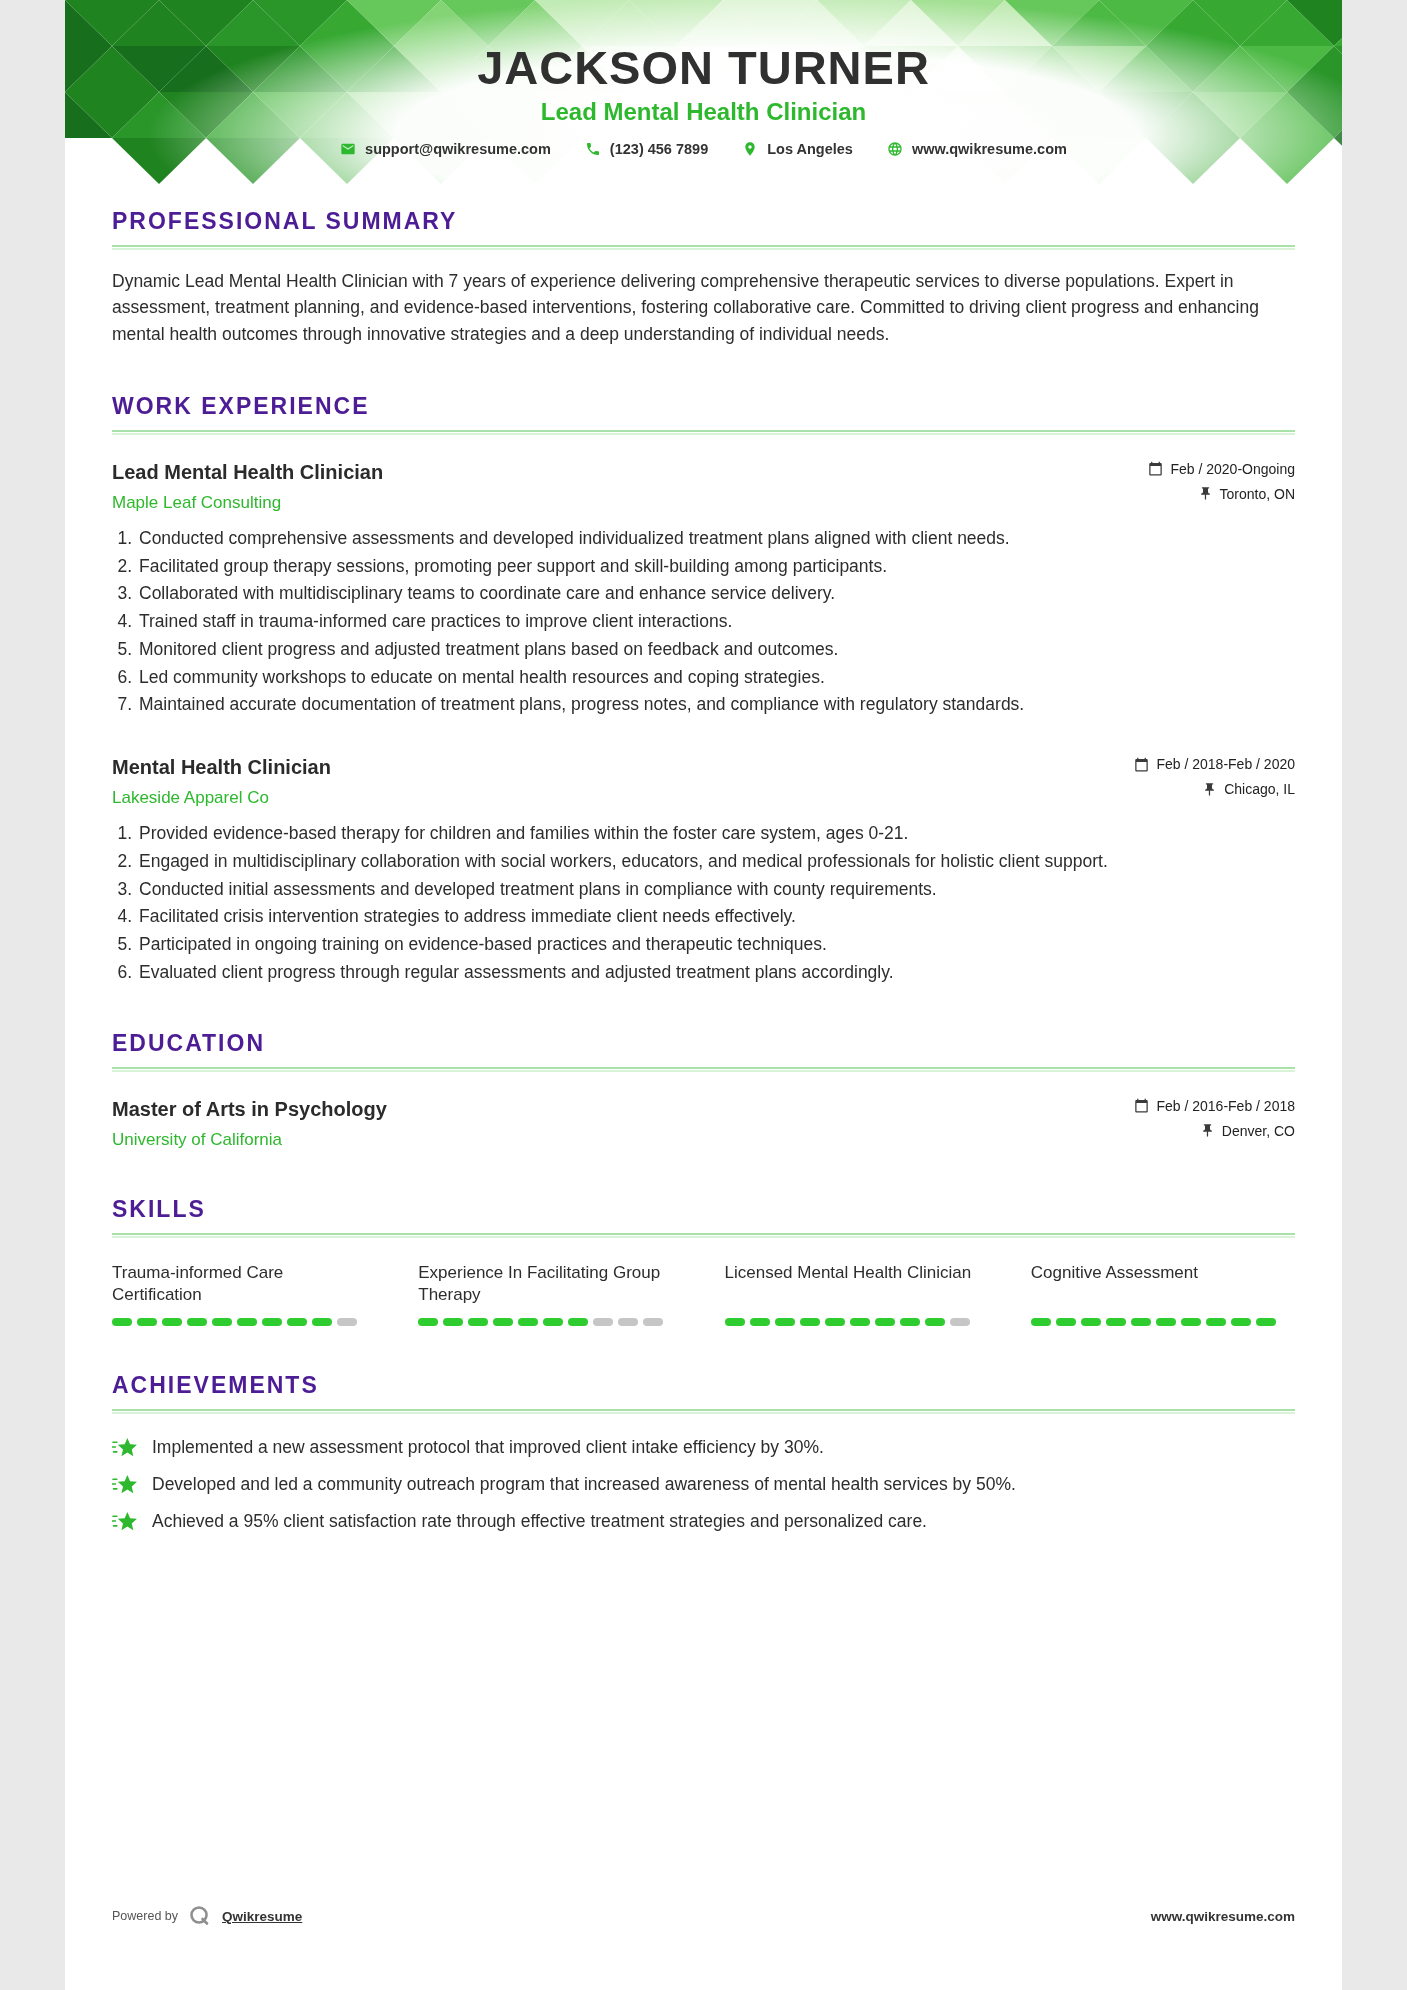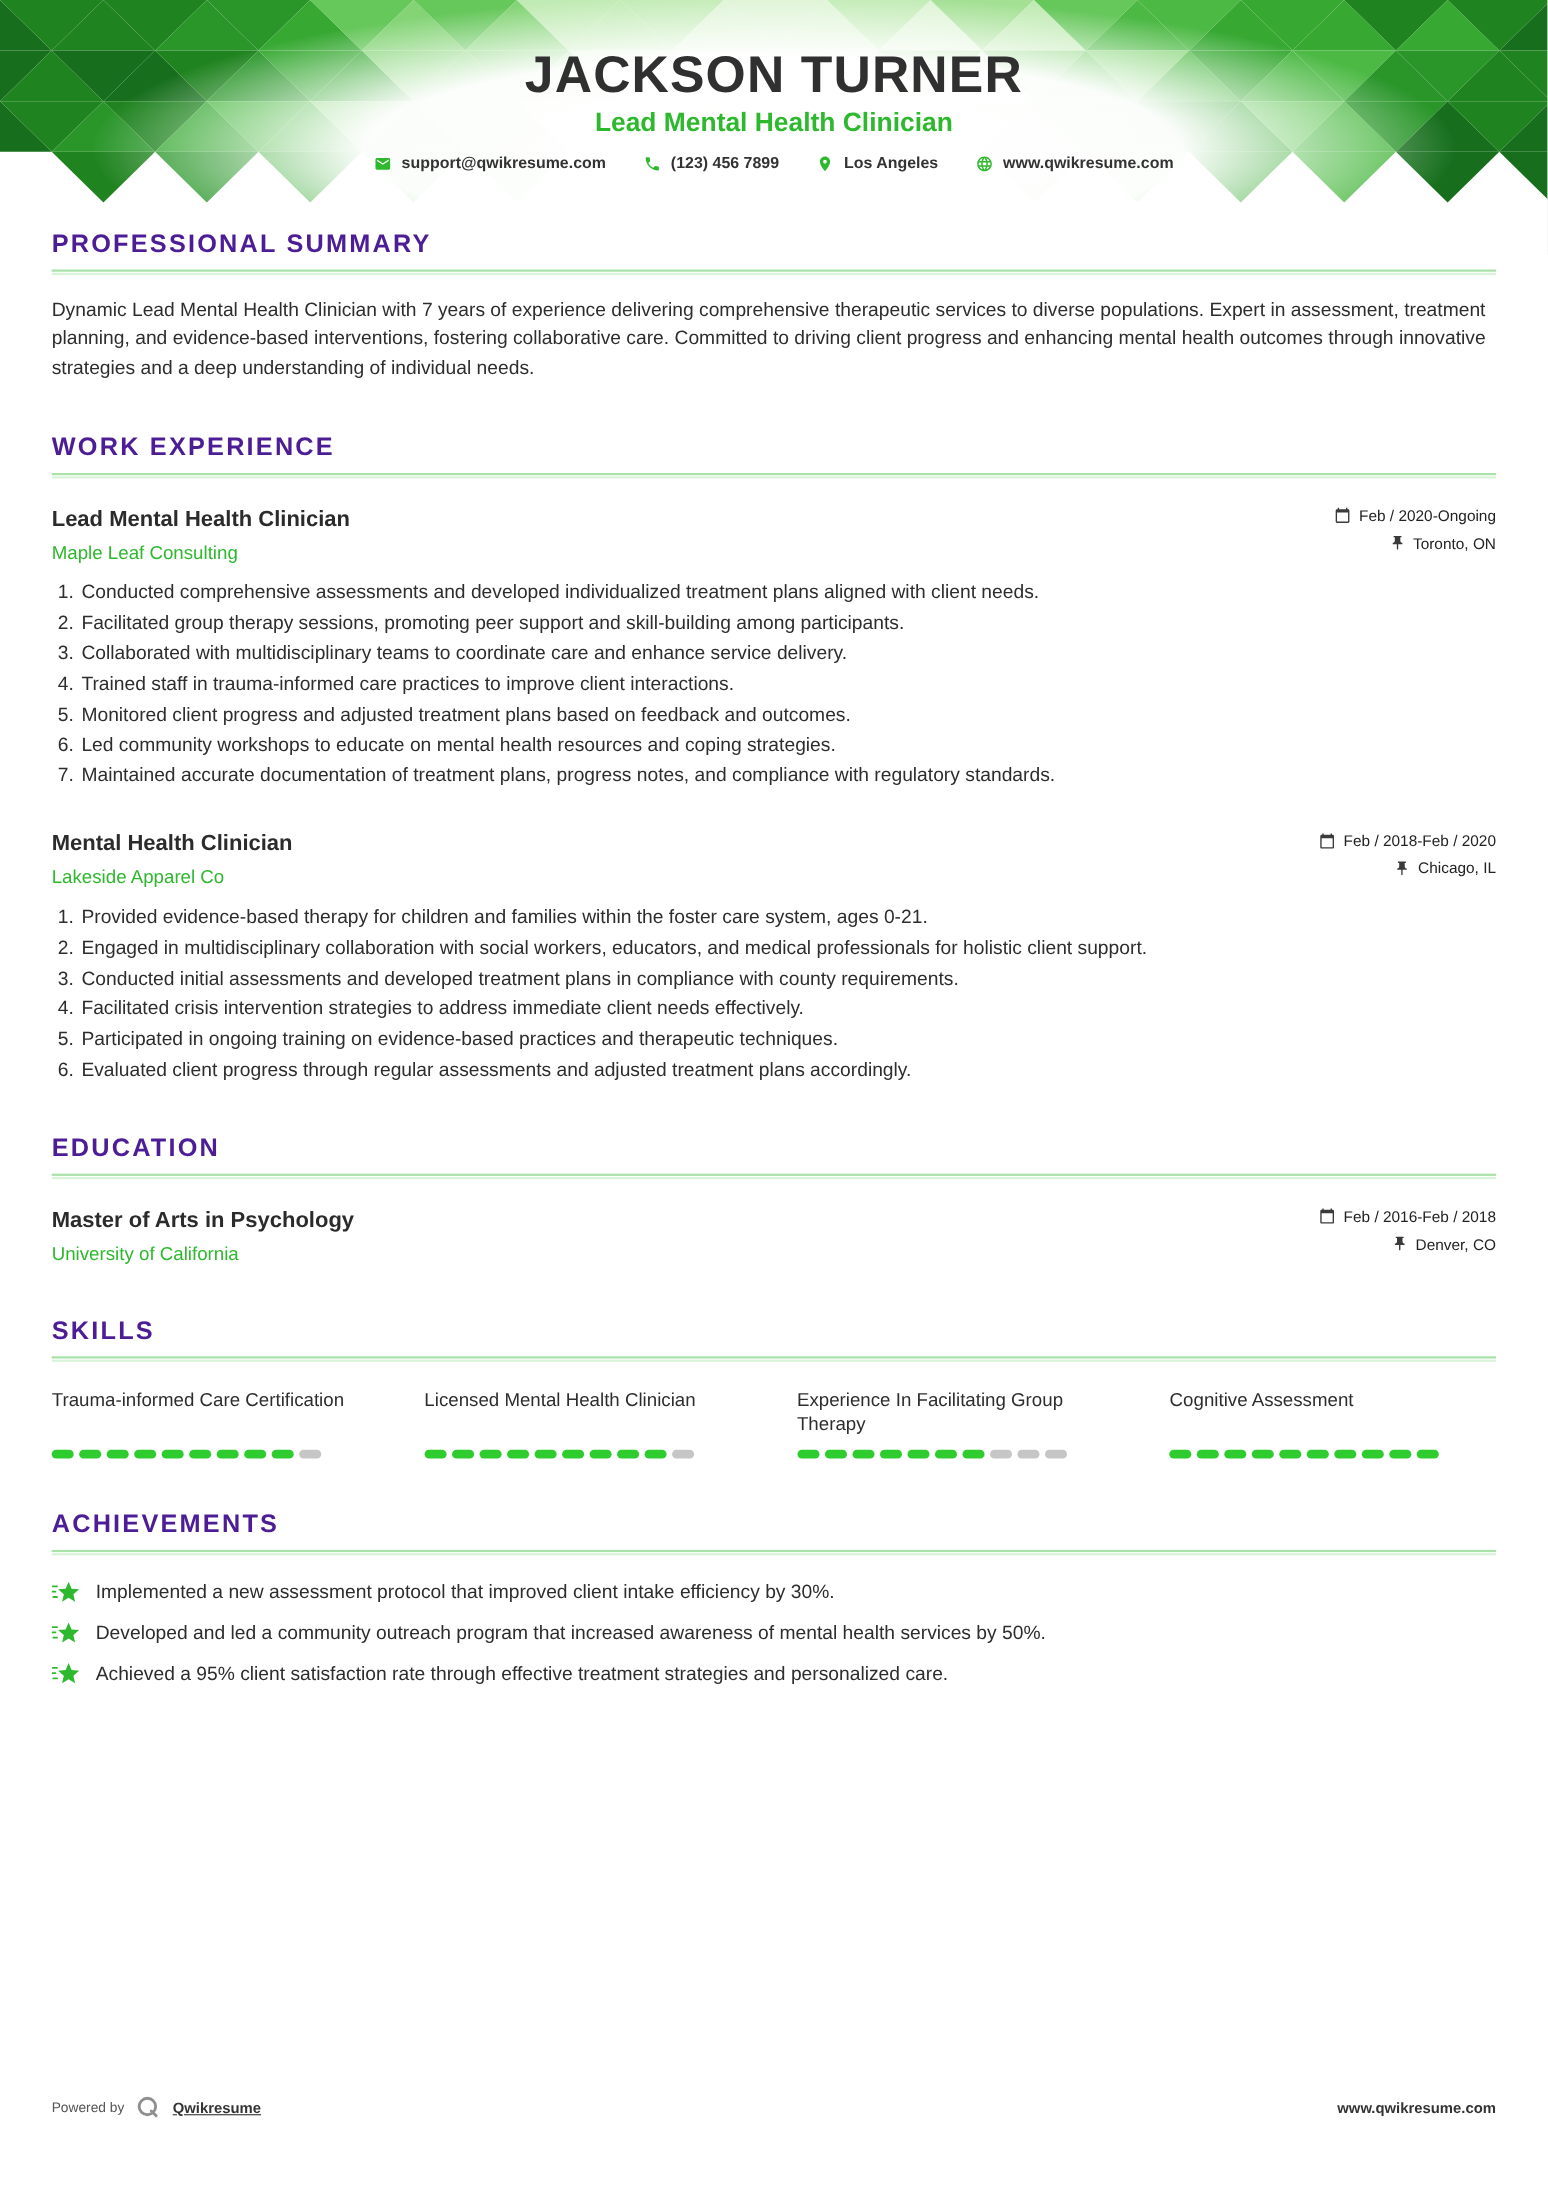--- a/index.html
+++ b/index.html
@@ -5,21 +5,21 @@
   :root{
     --accent:#2eb82e;
     --rule-dark:#a9e2a9;
     --rule-light:#d9f3d9;
     --seg-on:#2ecc2e;
     --seg-off:#c6c6c6;
     --ink:#2d2d2d;
   }
   *{box-sizing:border-box;margin:0;padding:0;}
   body{background:#e9e9e9;font-family:"Liberation Sans",sans-serif;}
-  .page{width:1407px;height:1990px;margin:0 auto;background:#fff;position:relative;overflow:hidden;color:var(--ink);}
+  .page{width:1277px;height:1990px;margin:0 auto;background:#fff;position:relative;overflow:hidden;color:var(--ink);}
 
   
   .header{position:relative;height:190px;}
   .pattern{position:absolute;inset:0;}
   .pattern svg{display:block;}
   .name{position:absolute;top:40px;left:0;right:0;text-align:center;
         font-size:47px;font-weight:800;letter-spacing:1px;color:#303030;}
   .subtitle{position:absolute;top:98px;left:0;right:0;text-align:center;
         font-size:24px;font-weight:700;color:var(--accent);}
   .contact{position:absolute;top:141px;left:0;right:0;display:flex;justify-content:center;
@@ -347,46 +347,46 @@
               <span class="seg on"></span>
               <span class="seg on"></span>
               <span class="seg on"></span>
               <span class="seg on"></span>
               <span class="seg on"></span>
               <span class="seg on"></span>
               <span class="seg"></span>
             </div>
         </div>
         <div class="skill">
+          <div class="skill-label">Experience In Facilitating Group Therapy</div>
+          <div class="skill-bar">
+              <span class="seg on"></span>
+              <span class="seg on"></span>
+              <span class="seg on"></span>
+              <span class="seg on"></span>
+              <span class="seg on"></span>
+              <span class="seg on"></span>
+              <span class="seg on"></span>
+              <span class="seg"></span>
+              <span class="seg"></span>
+              <span class="seg"></span>
+            </div>
+        </div>
+        <div class="skill">
           <div class="skill-label">Licensed Mental Health Clinician</div>
           <div class="skill-bar">
               <span class="seg on"></span>
               <span class="seg on"></span>
               <span class="seg on"></span>
               <span class="seg on"></span>
               <span class="seg on"></span>
               <span class="seg on"></span>
               <span class="seg on"></span>
               <span class="seg on"></span>
               <span class="seg on"></span>
-              <span class="seg"></span>
-            </div>
-        </div>
-        <div class="skill">
-          <div class="skill-label">Experience In Facilitating Group Therapy</div>
-          <div class="skill-bar">
-              <span class="seg on"></span>
-              <span class="seg on"></span>
-              <span class="seg on"></span>
-              <span class="seg on"></span>
-              <span class="seg on"></span>
-              <span class="seg on"></span>
-              <span class="seg on"></span>
-              <span class="seg"></span>
-              <span class="seg"></span>
               <span class="seg"></span>
             </div>
         </div>
         <div class="skill">
           <div class="skill-label">Cognitive Assessment</div>
           <div class="skill-bar">
               <span class="seg on"></span>
               <span class="seg on"></span>
               <span class="seg on"></span>
               <span class="seg on"></span>

